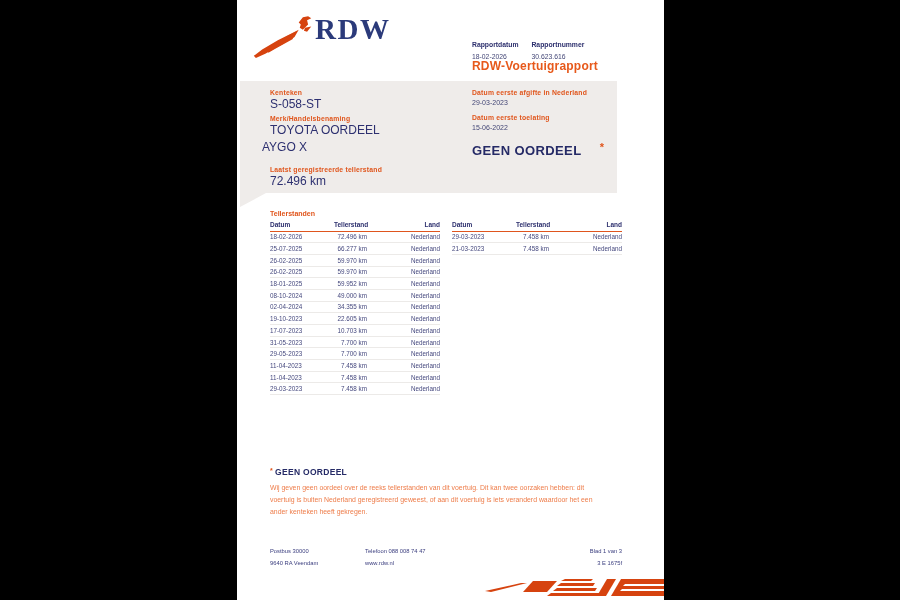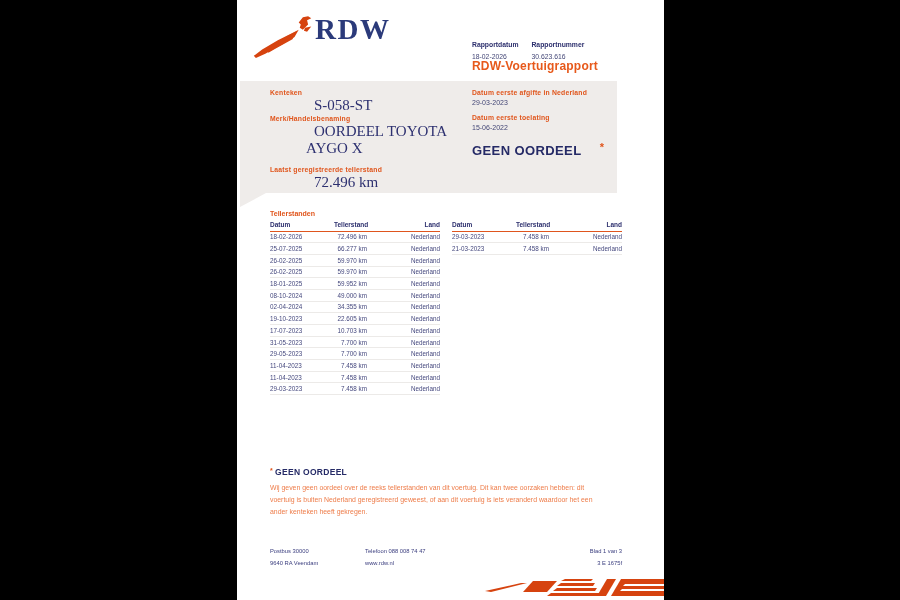--- a/index.html
+++ b/index.html
@@ -14,21 +14,21 @@
   .doc-title { position:absolute; left:235px; top:16px; font-size:12px; font-weight:700;
                color:#e7591b; letter-spacing:.2px;margin-top:43px; }
   .meta { position:absolute; left:235px; top:41px; display:flex; gap:13px; }
   .meta .mcol .mlabel { font-size:6.8px; font-weight:700; color:#2c2f6d; }
   .meta .mcol .mvalue { font-size:6.8px; color:#434676; margin-top:4.5px; }
 
   
   .panel { position:absolute; left:3px; top:81px; width:377px; height:126px; background:#efecea;
            clip-path:polygon(0 0,100% 0,100% 112px,26px 112px,0 126px); }
   .olabel { position:absolute; font-size:6.8px; font-weight:700; color:#e0551c; letter-spacing:.2px; }
-  .sval  { position:absolute; font-family:Liberation Serif, serif; font-size:15px; color:#2d3070;margin-left:44px; }
+  .sval  { position:absolute; font-family:Liberation Sans, sans-serif; font-size:12px; color:#2d3070; }
   .dval  { position:absolute; font-size:7px; color:#434676; }
   .oordeel { position:absolute; left:232px; top:62px; font-size:13px; font-weight:700;
              color:#252a66; letter-spacing:.4px; }
   .oordeel-star { position:absolute; right:13px; top:60px; font-size:11px; font-weight:700; color:#e0551c; }
 
   
   .section-title { position:absolute; left:33px; top:210px; font-size:7px; font-weight:700; color:#e0551c; }
   .tables { position:absolute; left:33px; top:221px; width:352px; display:flex; gap:12px; align-items:flex-start; }
   .otable { width:170px; }
   .thead, .trow { display:grid; grid-template-columns:62px 55px 1fr; align-items:center; }
@@ -75,21 +75,21 @@
     <div class="mcol">
       <div class="mlabel">Rapportnummer</div>
       <div class="mvalue">30.623.616</div>
     </div>
   </div>
 
   <div class="panel">
     <span class="olabel" style="left:30px; top:8px">Kenteken</span>
     <span class="sval" style="left:30px; top:16px">S-058-ST</span>
     <span class="olabel" style="left:30px; top:34px">Merk/Handelsbenaming</span>
-    <span class="sval" style="left:30px; top:42px">OORDEEL TOYOTA</span>
+    <span class="sval" style="left:30px; top:42px">TOYOTA OORDEEL</span>
     <span class="sval" style="left:22px; top:59px">AYGO X</span>
     <span class="olabel" style="left:30px; top:85px">Laatst geregistreerde tellerstand</span>
     <span class="sval" style="left:30px; top:93px">72.496 km</span>
 
     <span class="olabel" style="left:232px; top:8px">Datum eerste afgifte in Nederland</span>
     <span class="dval" style="left:232px; top:18px">29-03-2023</span>
     <span class="olabel" style="left:232px; top:33px">Datum eerste toelating</span>
     <span class="dval" style="left:232px; top:43px">15-06-2022</span>
     <span class="oordeel">GEEN OORDEEL</span>
     <span class="oordeel-star">*</span>

